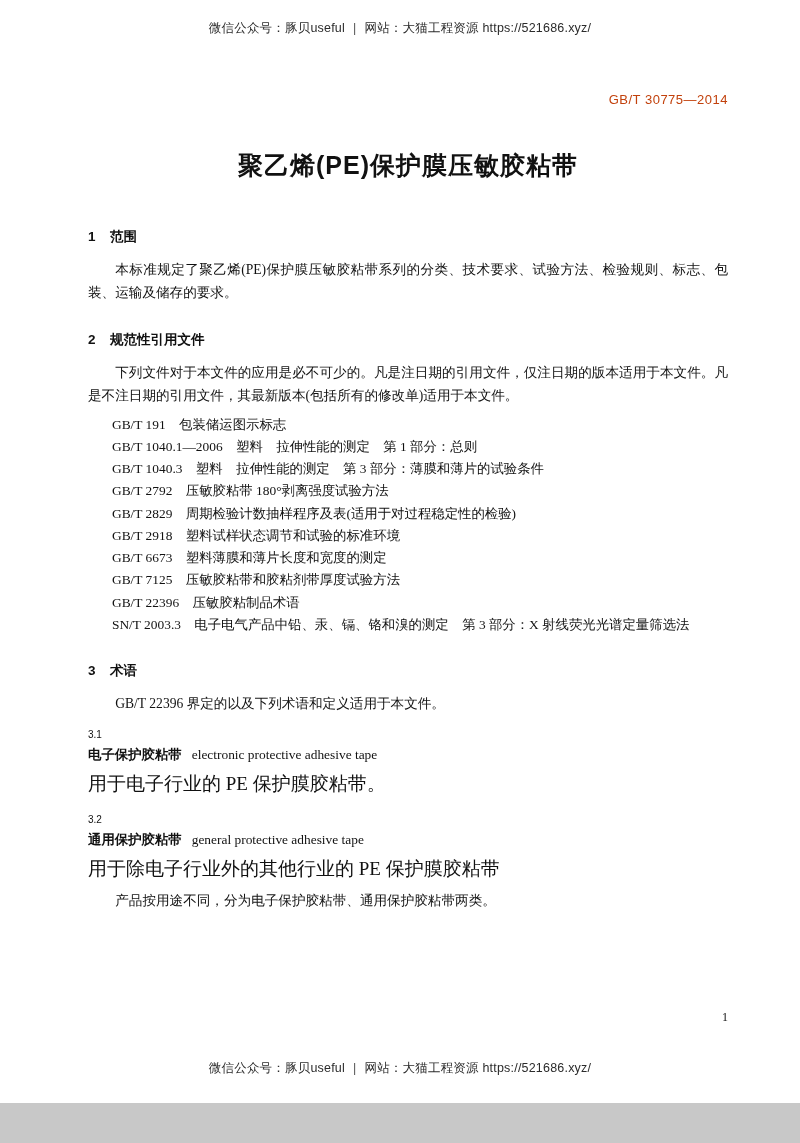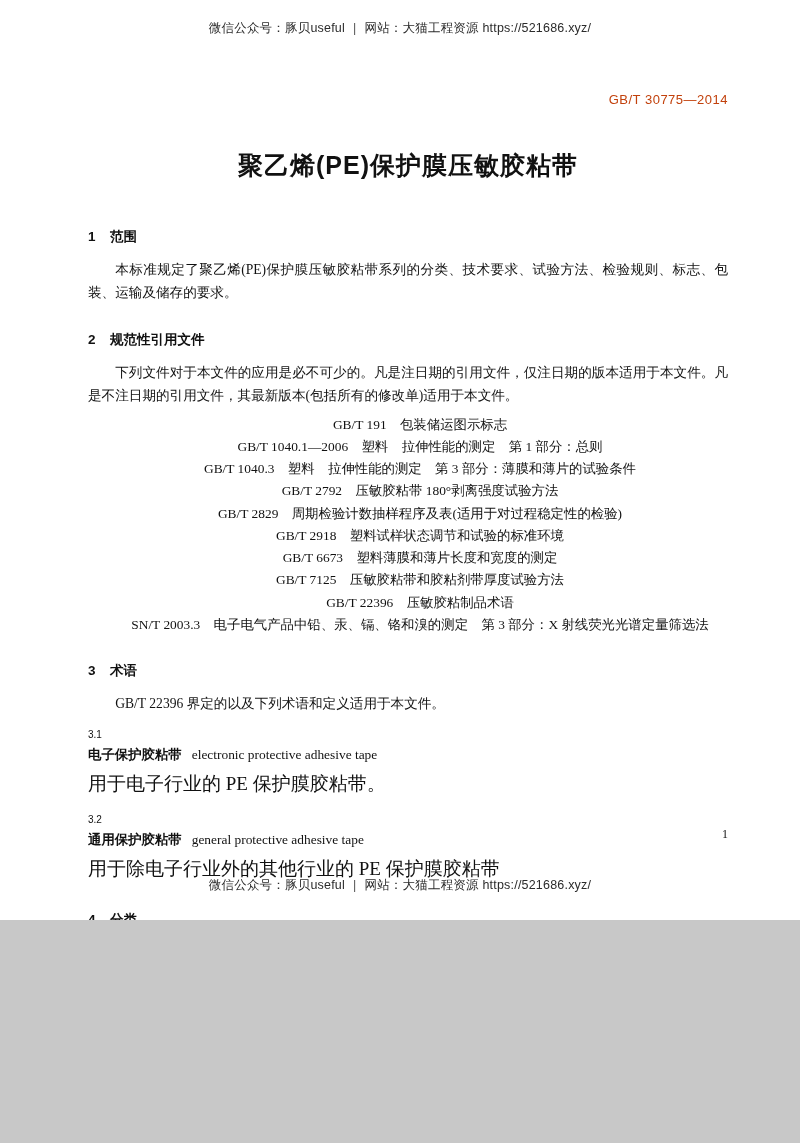--- a/index.html
+++ b/index.html
@@ -3,21 +3,21 @@
 <meta charset="utf-8">
 <style>
   html, body {
     margin: 0;
     padding: 0;
     background: #c8c8c8;
   }
   .page {
     position: relative;
     width: 800px;
-    height: 920px;
+    height: 1103px;
     background: #ffffff;
     margin: 0 auto;
     overflow: hidden;
     font-family: "Liberation Serif", "DejaVu Serif", serif;
     color: #111111;
   }
 
   
   .wm {
     position: absolute;
@@ -92,21 +92,20 @@
     text-justify: inter-ideograph;
   }
   p.indent {
     text-indent: 2em;
   }
 
   .ref-list {
     margin: 6px 0 0 0;
     padding: 0;
     list-style: none;
-    text-align: center;
   }
   .ref-list li {
     font-size: 13.4px;
     line-height: 1.66;
     margin-left: 24px;
     white-space: nowrap;
   }
 
   .term-line {
     font-size: 13.4px;
@@ -180,23 +179,20 @@
       <span>电子保护胶粘带</span><span class="en">electronic protective adhesive tape</span>
     </p>
     <p class="term-def">用于电子行业的 PE 保护膜胶粘带。</p>
 
     <div class="sub-no">3.2</div>
     <p class="term-line">
       <span>通用保护胶粘带</span><span class="en">general protective adhesive tape</span>
     </p>
     <p class="term-def">用于除电子行业外的其他行业的 PE 保护膜胶粘带</p>
 
-    <div class="sec-head">
-      <span class="num">4</span><span>分类</span>
-    </div>
     <p class="body indent">产品按用途不同，分为电子保护胶粘带、通用保护胶粘带两类。</p>
 
   </div>
 
   <div class="page-num">1</div>
 
   <div class="wm wm-bottom">
     <span>微信公众号：</span><span>豚贝useful</span><span class="sep">|</span><span>网站：</span><span>大猫工程资源</span>&nbsp;<span class="url">https://521686.xyz/</span>
   </div>
 

